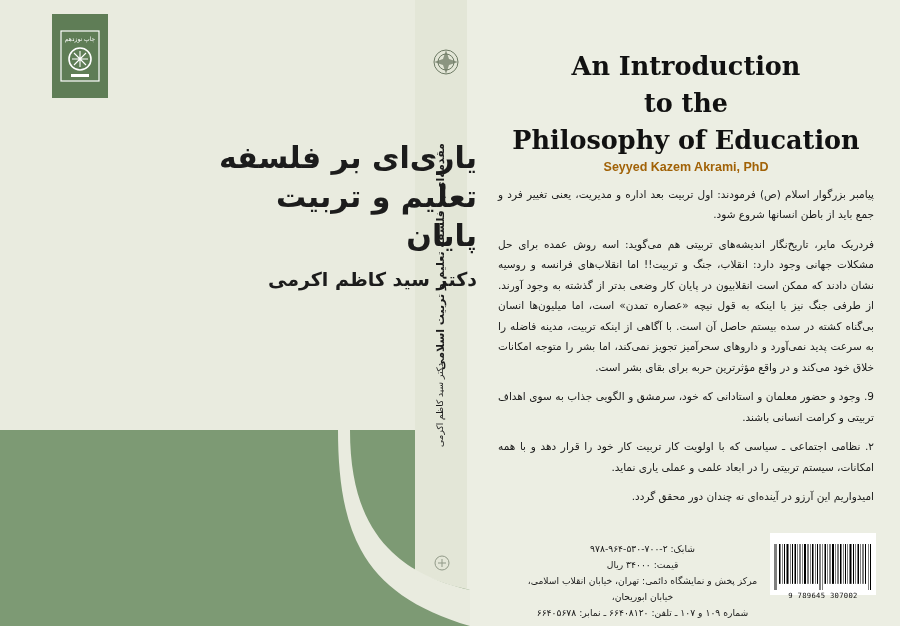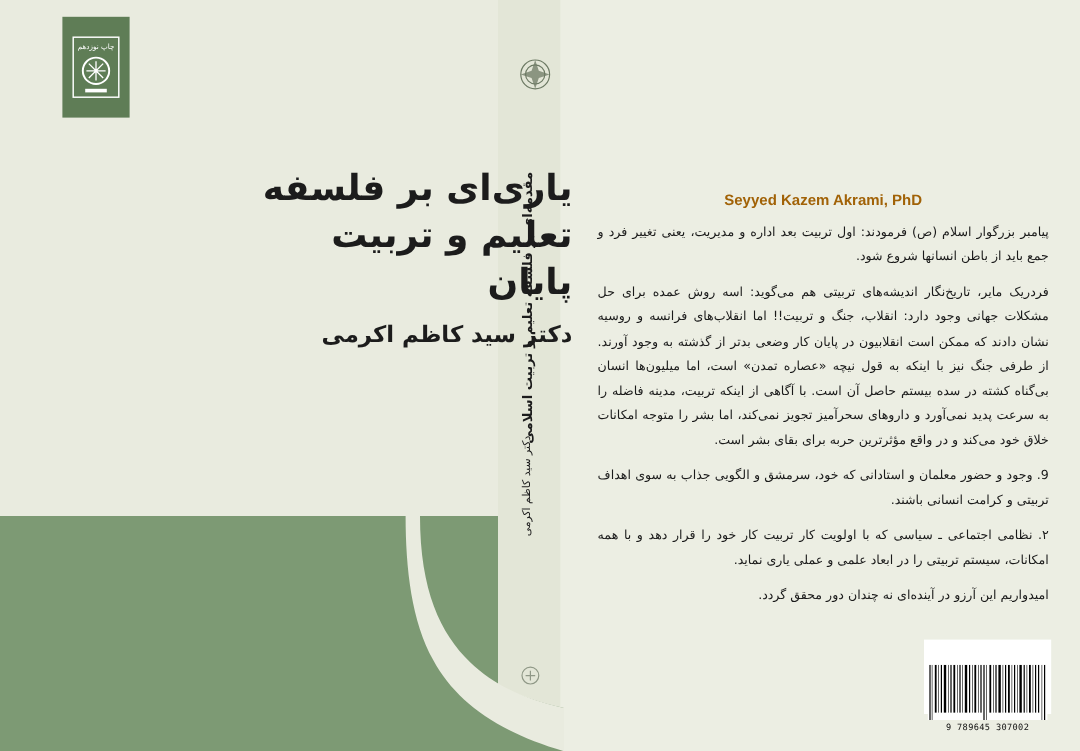--- a/index.html
+++ b/index.html
@@ -183,21 +183,21 @@
     line-height: 1.95;
   }
   .fa-body p { margin: 0 0 9px 0; }
 
   
   .barcode-box {
     position: absolute;
     left: 770px; top: 533px;
     width: 106px; height: 62px;
     background: #ffffff;
-    padding: 21px 3px 0 3px;
+    padding: 11px 3px 0 3px;
     box-sizing: border-box;
   }
   .barcode-bars {
     width: 100%;
     height: 46px;
     display: block;
   }
   .barcode-num {
     font-family: "DejaVu Sans Mono", monospace;
     font-size: 7.2px;
@@ -266,30 +266,41 @@
     </div>
 
     <div class="front-orn">
       <svg width="28" height="28" viewBox="0 0 28 28">
         <circle cx="14" cy="14" r="12" fill="none" stroke="#6d7a64" stroke-width="1"></circle>
         <circle cx="14" cy="14" r="8" fill="none" stroke="#6d7a64" stroke-width="1"></circle>
         <path d="M14 2 L17 11 L26 14 L17 17 L14 26 L11 17 L2 14 L11 11 Z" fill="#6d7a64" opacity=".75"></path>
       </svg>
     </div>
 
+    <div class="en-title">
+      <div>An Introduction</div>
+      <div>to the</div>
+      <div>Philosophy of Education</div>
+    </div>
     <div class="en-author">Seyyed Kazem Akrami, PhD</div>
 
     <div class="fa-body">
       <p>پیامبر بزرگوار اسلام (ص) فرمودند: اول تربیت بعد اداره و مدیریت، یعنی تغییر فرد و جمع باید از باطن انسانها شروع شود.</p>
       <p>فردریک مایر، تاریخ‌نگار اندیشه‌های تربیتی هم می‌گوید: اسه روش عمده برای حل مشکلات جهانی وجود دارد: انقلاب، جنگ و تربیت!! اما انقلاب‌های فرانسه و روسیه نشان دادند که ممکن است انقلابیون در پایان کار وضعی بدتر از گذشته به وجود آورند. از طرفی جنگ نیز با اینکه به قول نیچه «عصاره تمدن» است، اما میلیون‌ها انسان بی‌گناه کشته در سده بیستم حاصل آن است. با آگاهی از اینکه تربیت، مدینه فاضله را به سرعت پدید نمی‌آورد و داروهای سحرآمیز تجویز نمی‌کند، اما بشر را متوجه امکانات خلاق خود می‌کند و در واقع مؤثرترین حربه برای بقای بشر است.</p>
       <p>9. وجود و حضور معلمان و استادانی که خود، سرمشق و الگویی جذاب به سوی اهداف تربیتی و کرامت انسانی باشند.</p>
       <p>۲. نظامی اجتماعی ـ سیاسی که با اولویت کار تربیت کار خود را قرار دهد و با همه امکانات، سیستم تربیتی را در ابعاد علمی و عملی یاری نماید.</p>
       <p>امیدواریم این آرزو در آینده‌ای نه چندان دور محقق گردد.</p>
     </div>
 
+    <div class="imprint">
+      <div>شابک: ۲-۷۰۰-۵۳۰-۹۶۴-۹۷۸</div>
+      <div>قیمت: ۳۴۰۰۰ ریال</div>
+      <div>مرکز پخش و نمایشگاه دائمی: تهران، خیابان انقلاب اسلامی، خیابان ابوریحان،</div>
+      <div>شماره ۱۰۹ و ۱۰۷ ـ تلفن: ۶۶۴۰۸۱۲۰ ـ نمابر: ۶۶۴۰۵۶۷۸</div>
+    </div>
 
     <div class="barcode-box">
       <svg class="barcode-bars" viewBox="0 0 200 90" preserveAspectRatio="none">
         <rect x="0" y="0" width="200" height="90" fill="#ffffff"></rect>
         <g fill="#000000">
           <rect x="3" y="0" width="2" height="90"></rect>
           <rect x="7" y="0" width="1" height="90"></rect>
           <rect x="12" y="0" width="3" height="78"></rect>
           <rect x="18" y="0" width="1" height="78"></rect>
           <rect x="22" y="0" width="2" height="78"></rect>

